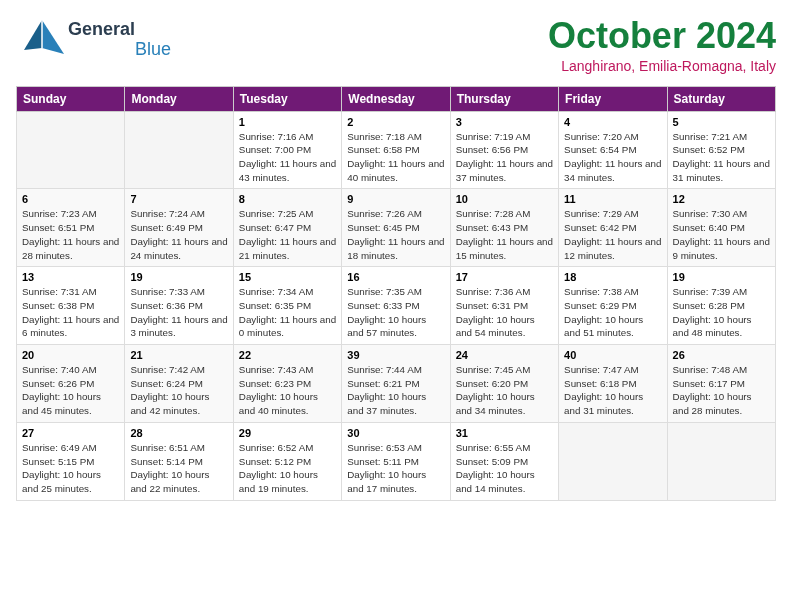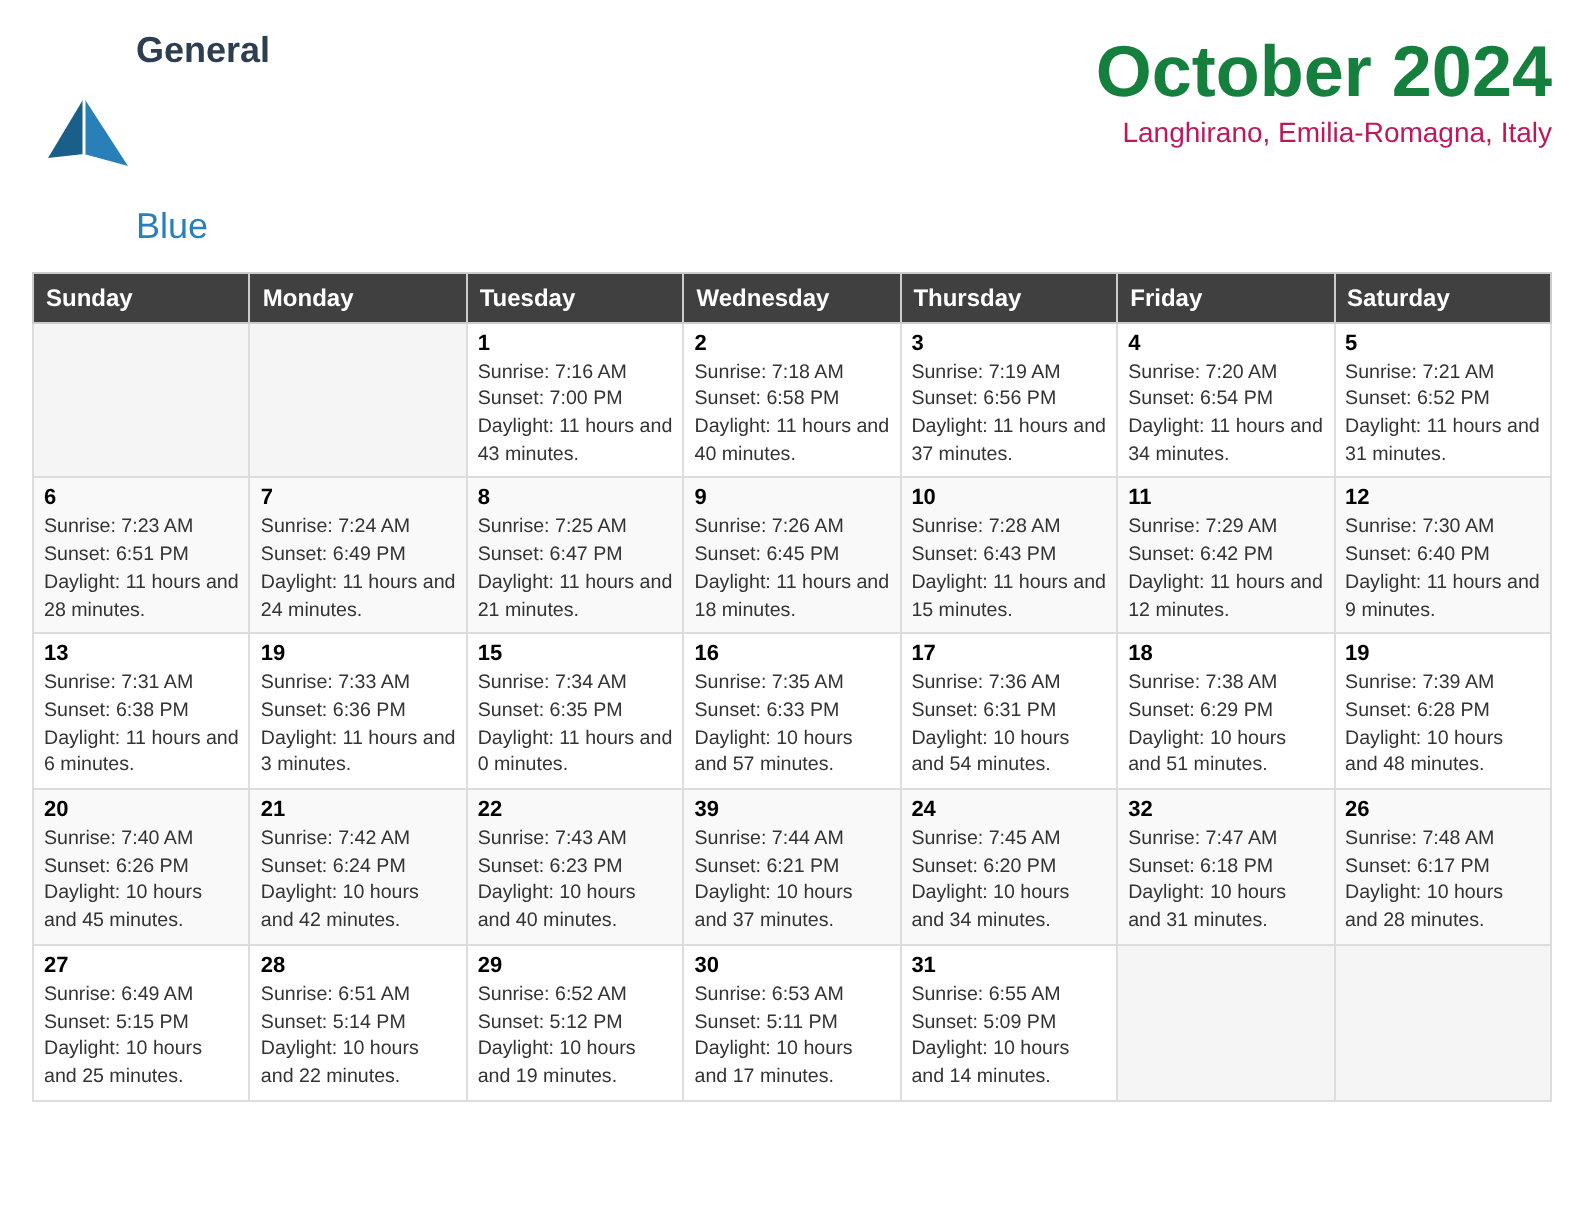--- a/index.html
+++ b/index.html
@@ -29,21 +29,21 @@
       font-size: 14px;
       color: #be185d;
       margin-top: 2px;
     }
     .calendar {
       width: 100%;
       border-collapse: collapse;
       font-size: 10.5px;
     }
     .calendar th {
-      background-color: #404040;
+      background-color: #701a75;
       color: #fff;
       text-align: left;
       padding: 5px 6px;
       font-size: 12px;
       font-weight: bold;
       border: 1px solid #ccc;
     }
     .calendar td {
       vertical-align: top;
       border: 1px solid #ddd;
@@ -68,23 +68,22 @@
       font-size: 9.8px;
       color: #333;
       line-height: 1.4;
     }
     .logo-wrapper {
       display: flex;
       align-items: center;
     }
     .logo-label {
       display: flex;
-      flex-direction: column;
+      flex-direction: row;
       line-height: 1.1;
-      gap: 48px;
     }
     .logo-general {
       font-size: 18px;
       font-weight: bold;
       color: #2c3e50;
     }
     .logo-blue-text {
       font-size: 18px;
       font-weight: normal;
       color: #2980b9;
@@ -228,21 +227,21 @@
         </td>
         <td>
           <span class="day-num">39</span>
           <div class="day-info">Sunrise: 7:44 AM<br>Sunset: 6:21 PM<br>Daylight: 10 hours and 37 minutes.</div>
         </td>
         <td>
           <span class="day-num">24</span>
           <div class="day-info">Sunrise: 7:45 AM<br>Sunset: 6:20 PM<br>Daylight: 10 hours and 34 minutes.</div>
         </td>
         <td>
-          <span class="day-num">32</span>
+          <span class="day-num">40</span>
           <div class="day-info">Sunrise: 7:47 AM<br>Sunset: 6:18 PM<br>Daylight: 10 hours and 31 minutes.</div>
         </td>
         <td>
           <span class="day-num">26</span>
           <div class="day-info">Sunrise: 7:48 AM<br>Sunset: 6:17 PM<br>Daylight: 10 hours and 28 minutes.</div>
         </td>
       </tr>
       <tr>
         <td>
           <span class="day-num">27</span>

